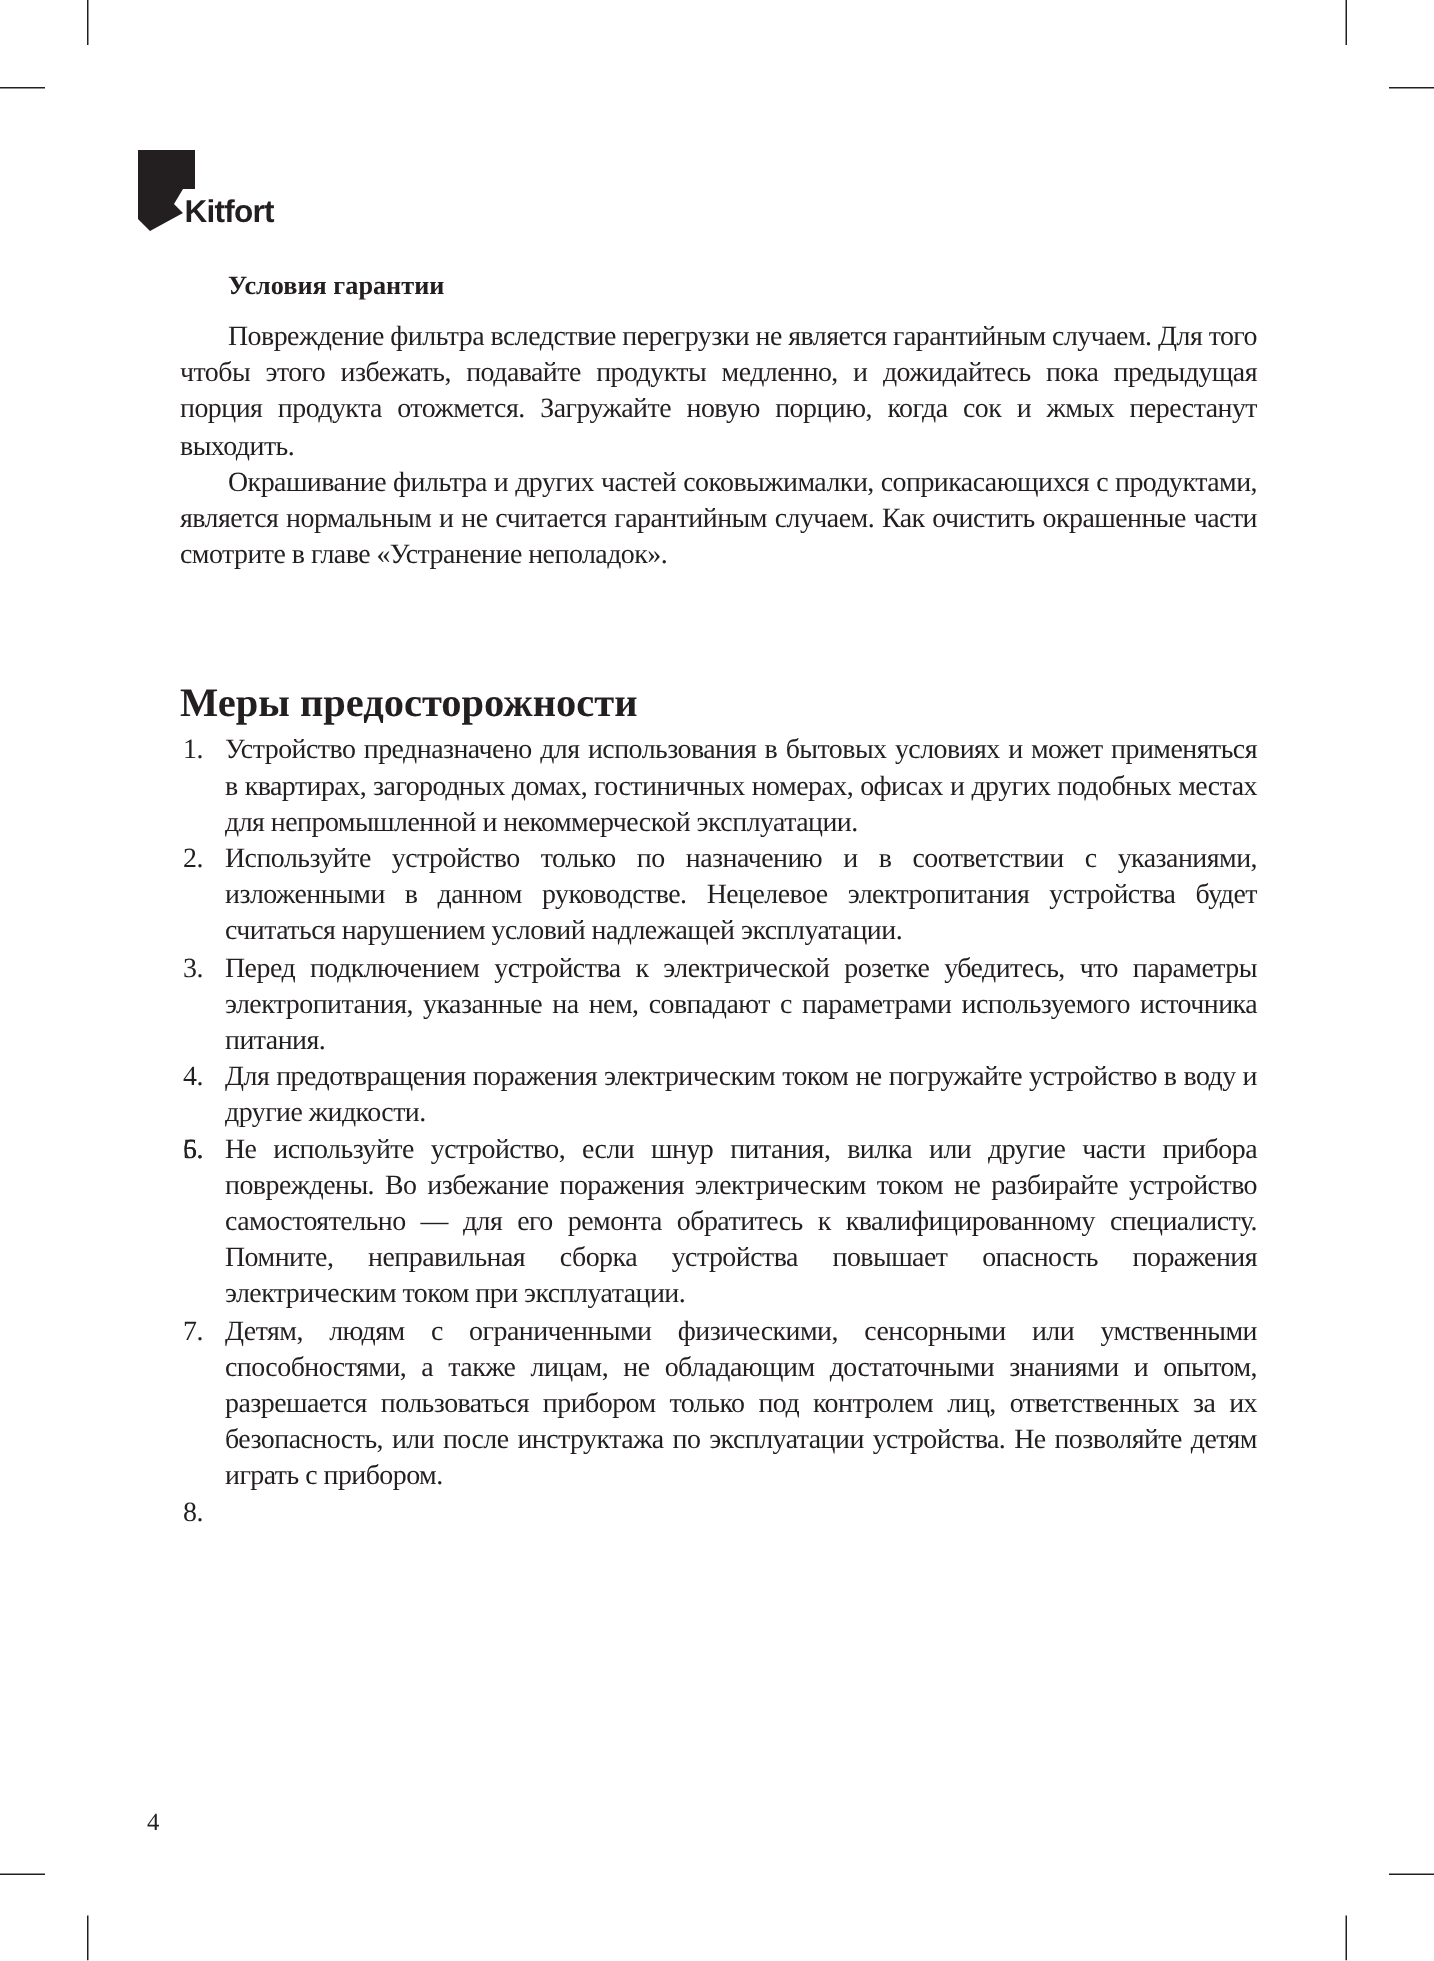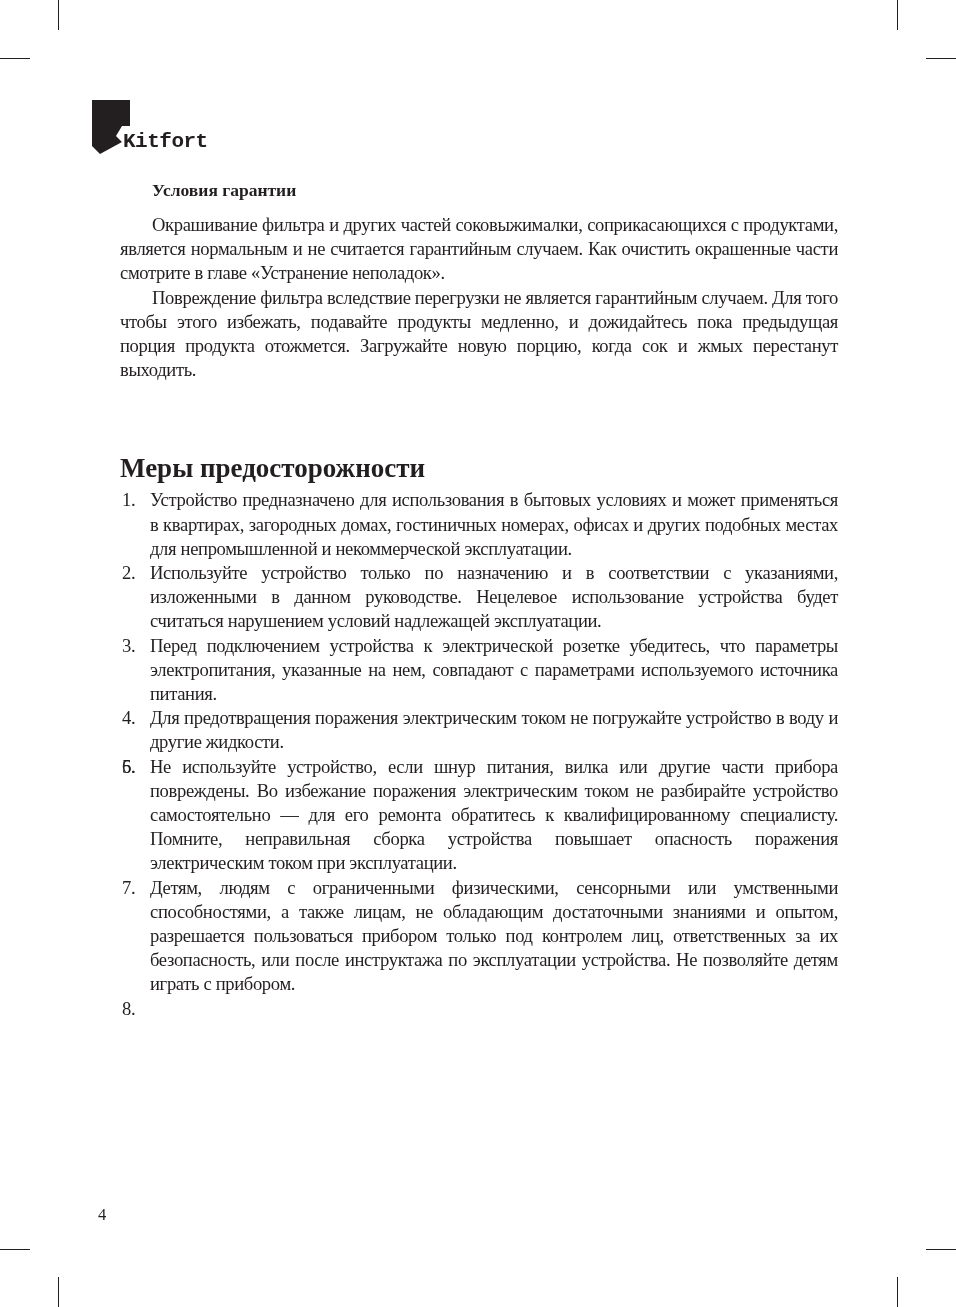--- a/index.html
+++ b/index.html
@@ -100,35 +100,35 @@
 <div class="crop h" style="left:926px; top:58px;"></div>
 <div class="crop h" style="left:0; top:1249px;"></div>
 <div class="crop v" style="left:58px; top:1277px;"></div>
 <div class="crop h" style="left:926px; top:1249px;"></div>
 <div class="crop v" style="left:897px; top:1277px;"></div>
 
 <div class="logo">
   <svg width="110" height="56" viewBox="0 0 110 56">
     <path d="M0 0 H38 V26 H30 L24 36 L30 42 L8 54 L0 46 Z" fill="#231f20"></path>
   </svg>
-  <span style="position:absolute; left:31px; top:30px; font-family:Liberation Mono, monospace; font-weight:bold; font-size:21px; letter-spacing:-0.5px; color:#231f20;">Kitfort</span>
+  <span style="position:absolute; left:31px; top:30px; font-family:Liberation Sans, sans-serif; font-weight:bold; font-size:21px; letter-spacing:-0.5px; color:#231f20;">Kitfort</span>
 </div>
 
 <div class="content">
 
   <h3 class="section-title">Условия гарантии</h3>
+  <p class="indent">Повреждение фильтра вследствие перегрузки не является гарантийным случаем. Для того чтобы этого избежать, подавайте продукты медленно, и дожидайтесь пока предыдущая порция продукта отожмется. Загружайте новую порцию, когда сок и жмых перестанут выходить.</p>
   <p class="indent">Окрашивание фильтра и других частей соковыжималки, соприкасающихся с продуктами, является нормальным и не считается гарантийным случаем. Как очистить окрашенные части смотрите в главе «Устранение неполадок».</p>
-  <p class="indent">Повреждение фильтра вследствие перегрузки не является гарантийным случаем. Для того чтобы этого избежать, подавайте продукты медленно, и дожидайтесь пока предыдущая порция продукта отожмется. Загружайте новую порцию, когда сок и жмых перестанут выходить.</p>
 
   <h2 class="main-heading">Меры предосторожности</h2>
 
 
   <ol class="caution-list">
     <li><span class="num">1.</span><span>Устройство предназначено для использования в бытовых условиях и может применяться в квартирах, загородных домах, гостиничных номерах, офисах и других подобных местах для непромышленной и некоммерческой эксплуатации.</span></li>
-    <li><span class="num">2.</span><span>Используйте устройство только по назначению и в соответствии с указаниями, изложенными в данном руководстве. Нецелевое использование устройства будет считаться нарушением условий надлежащей эксплуатации.</span></li>
+    <li><span class="num">2.</span><span>Используйте устройство только по назначению и в соответствии с указаниями, изложенными в данном руководстве. Нецелевое электропитания устройства будет считаться нарушением условий надлежащей эксплуатации.</span></li>
     <li><span class="num">3.</span><span>Перед подключением устройства к электрической розетке убедитесь, что параметры электропитания, указанные на нем, совпадают с параметрами используемого источника питания.</span></li>
     <li><span class="num">4.</span><span>Для предотвращения поражения электрическим током не погружайте устройство в воду и другие жидкости.</span></li>
     <li><span class="num">5.</span></li>
     <li><span class="num">6.</span><span>Не используйте устройство, если шнур питания, вилка или другие части прибора повреждены. Во избежание поражения электрическим током не разбирайте устройство самостоятельно — для его ремонта обратитесь к квалифицированному специалисту. Помните, неправильная сборка устройства повышает опасность поражения электрическим током при эксплуатации.</span></li>
     <li><span class="num">7.</span><span>Детям, людям с ограниченными физическими, сенсорными или умственными способностями, а также лицам, не обладающим достаточными знаниями и опытом, разрешается пользоваться прибором только под контролем лиц, ответственных за их безопасность, или после инструктажа по эксплуатации устройства. Не позволяйте детям играть с прибором.</span></li>
     <li><span class="num">8.</span></li>
   </ol>
 </div>
 
 <div class="page-number">4</div>

